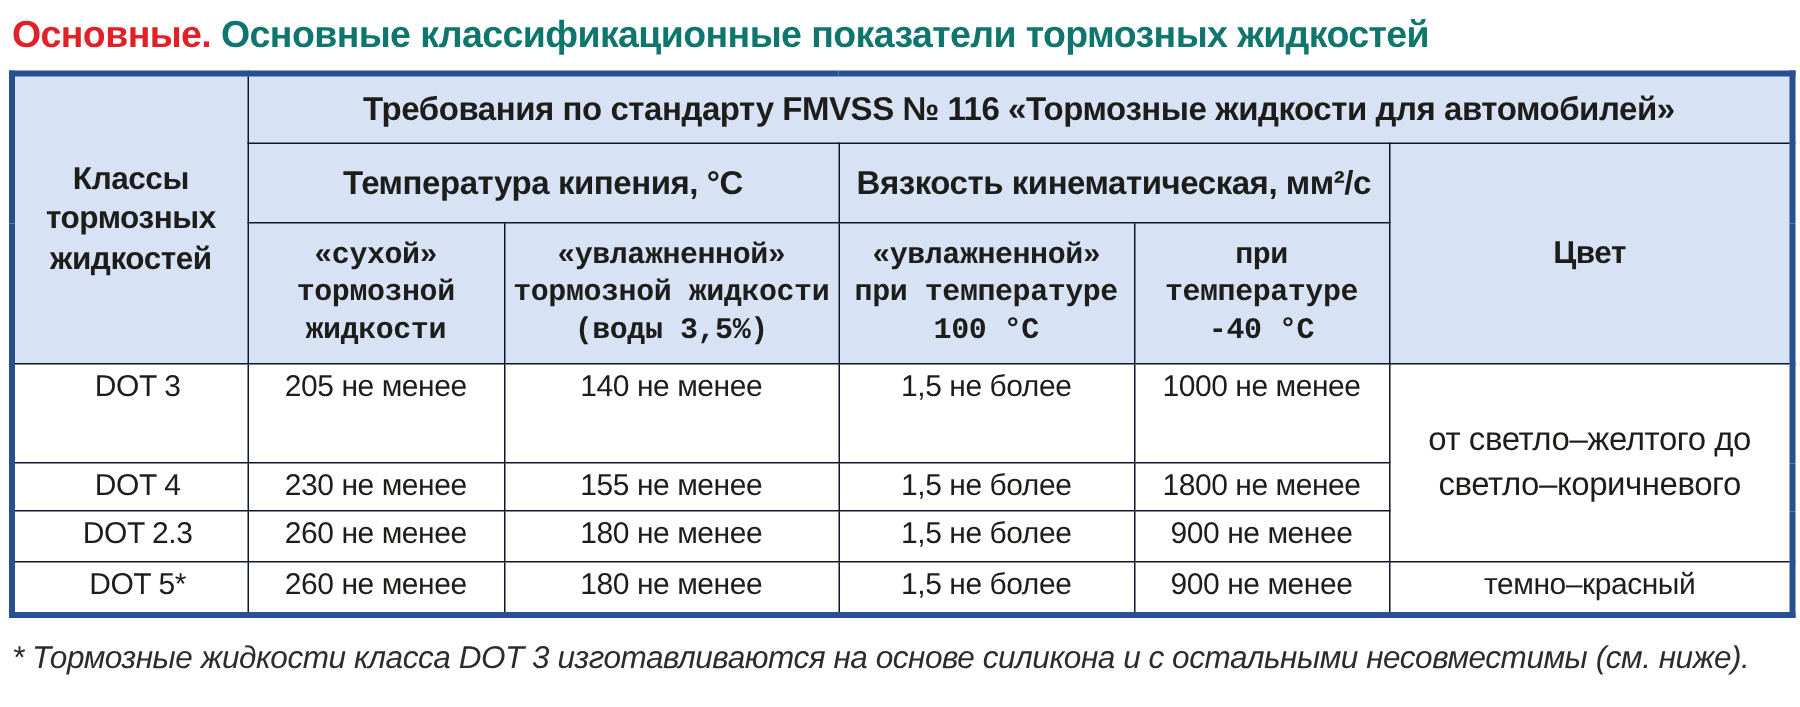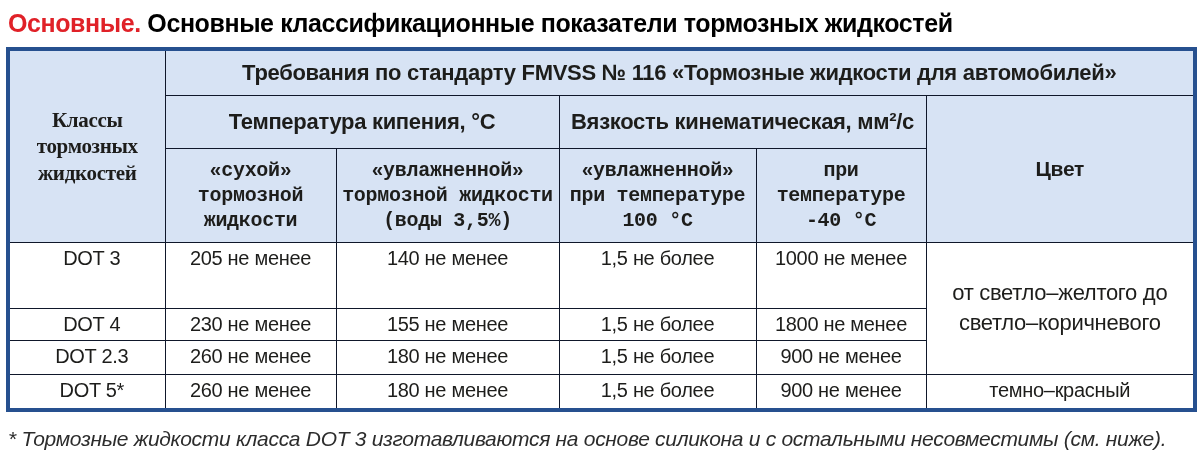--- a/index.html
+++ b/index.html
@@ -7,42 +7,42 @@
     width:1200px;height:471px;background:#ffffff;
     font-family:"Liberation Sans","DejaVu Sans",sans-serif;
     color:#1d1d1b;overflow:hidden;
   }
   .title{
     margin:9px 0 0 8px;
     font-size:25px;font-weight:bold;letter-spacing:-0.4px;
     white-space:nowrap;
   }
   .title .red{color:#e02128;}
-  .title .black{color:#000000;}
+  .title .black{color:#0f766e;}
 
   table.brake{
     border-collapse:collapse;table-layout:fixed;
     margin:9px 0 0 6px;width:1187px;
     border:4px solid #26508f;
   }
   table.brake td{
     border:1px solid #0f172a;
     letter-spacing:-0.3px;
     text-align:center;
   }
   
   td.hd{
     background:#d7e3f4;
     font-weight:bold;text-align:center;vertical-align:middle;
     white-space:pre-line;line-height:1.25;
   }
   td.hd-standard{font-size:22px;height:42px;}
   td.hd-group{font-size:22px;height:50px;}
   td.hd-sub{font-size:20px;height:91px;border-bottom-width:4px;font-family:Liberation Mono, monospace;}
-  td.hd-classes{font-size:21px;border-bottom-width:4px;font-family:Liberation Serif, serif;}
+  td.hd-classes{font-size:21px;border-bottom-width:4px;}
   td.hd-color{font-size:21px;border-bottom-width:4px;}
 
   
   td.data{
     background:#ffffff;font-size:20px;
     text-align:center;vertical-align:top;
     padding-top:4px;line-height:1.15;
     border-top-width:2px;border-bottom-width:2px;
   }
   td.cls{text-align:left;padding-left:10px;}

